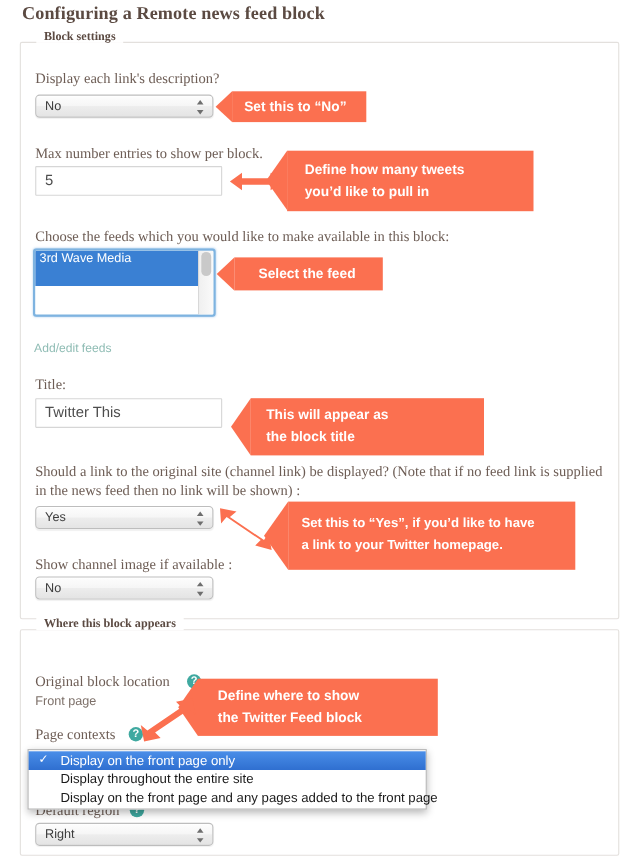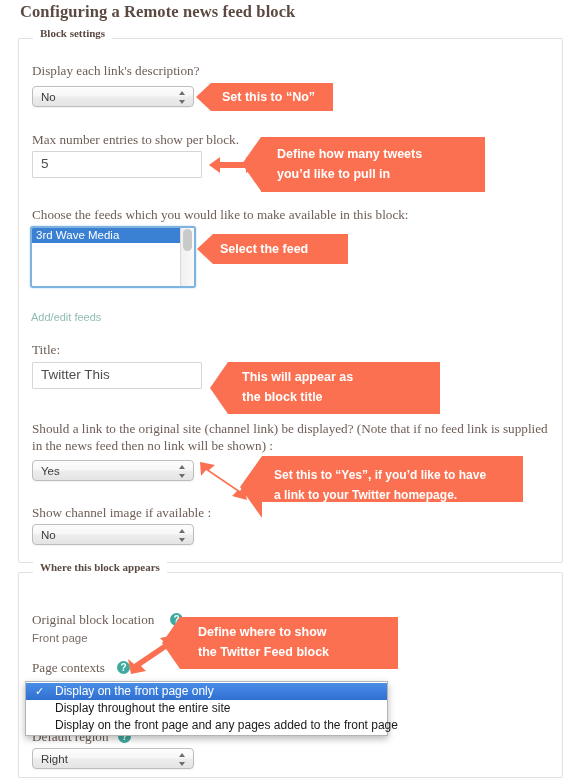--- a/index.html
+++ b/index.html
@@ -152,21 +152,21 @@
     background: #fff;
     border: 2px solid #7eb3e0;
     border-radius: 3px;
     box-shadow: 0 0 2px rgba(110,170,225,0.6);
     overflow: hidden;
   }
   .listbox .lb-option {
     position: absolute;
     left: 0;
     right: 13px;
-    height: 15px;
+    height: 32px;
     font-family: "Liberation Sans", "DejaVu Sans", sans-serif;
     font-size: 11.5px;
     line-height: 15px;
     padding-left: 4px;
     box-sizing: border-box;
     color: #222;
   }
   .listbox .lb-option.selected {
     background: #3a80d3;
     color: #fff;
@@ -389,36 +389,36 @@
   </div>
 
   <div class="callout" style="left:261px; top:137px; width:224px; height:55px;">
     <span class="co-tip" style="left:-19px; border-top-width:27.5px; border-bottom-width:27.5px; border-right-width:19px;"></span>
     <span class="co-text" style="left:16px; top:7px;">Define how many tweets
 you’d like to pull in</span>
   </div>
 
   <div class="callout" style="left:213px; top:234px; width:135px; height:30px;">
     <span class="co-tip" style="left:-16px; border-top-width:15px; border-bottom-width:15px; border-right-width:16px;"></span>
-    <span class="co-text" style="left:7px; top:5px;">Select the feed</span>
+    <span class="co-text" style="left:22px; top:5px;">Select the feed</span>
   </div>
 
   <div class="callout" style="left:228px; top:350px; width:212px; height:52px;margin-top:12px;">
     <span class="co-tip" style="left:-18px; border-top-width:26px; border-bottom-width:26px; border-right-width:18px;"></span>
     <span class="co-text" style="left:14px; top:5px;">This will appear as
 the block title</span>
   </div>
 
   <div class="arrow-dbl" style="left:196px; top:458px;">
     <svg width="52" height="42" viewBox="0 0 52 42">
       <path d="M4 4 L19 7 L13 12 L44 33 L48 27 L51 42 L36 38 L41 33 L10 12 L5 18 Z" fill="#fb7050"></path>
     </svg>
   </div>
 
-  <div class="callout" style="left:262px; top:456px; width:261px; height:46px;">
+  <div class="callout" style="left:262px; top:456px; width:261px; height:62px;">
     <span class="co-tip" style="left:-22px; border-top-width:31px; border-bottom-width:31px; border-right-width:22px;"></span>
     <span class="co-text" style="left:12px; top:9px; font-size:12px;">Set this to “Yes”, if you’d like to have
 a link to your Twitter homepage.</span>
   </div>
 
   <div class="arrow-dbl" style="left:127px; top:633px;">
     <svg width="52" height="42" viewBox="0 0 52 42">
       <path d="M48 2 L51 17 L45 12 L14 33 L19 38 L4 41 L1 26 L7 31 L38 10 L33 5 Z" fill="#fb7050"></path>
     </svg>
   </div>

